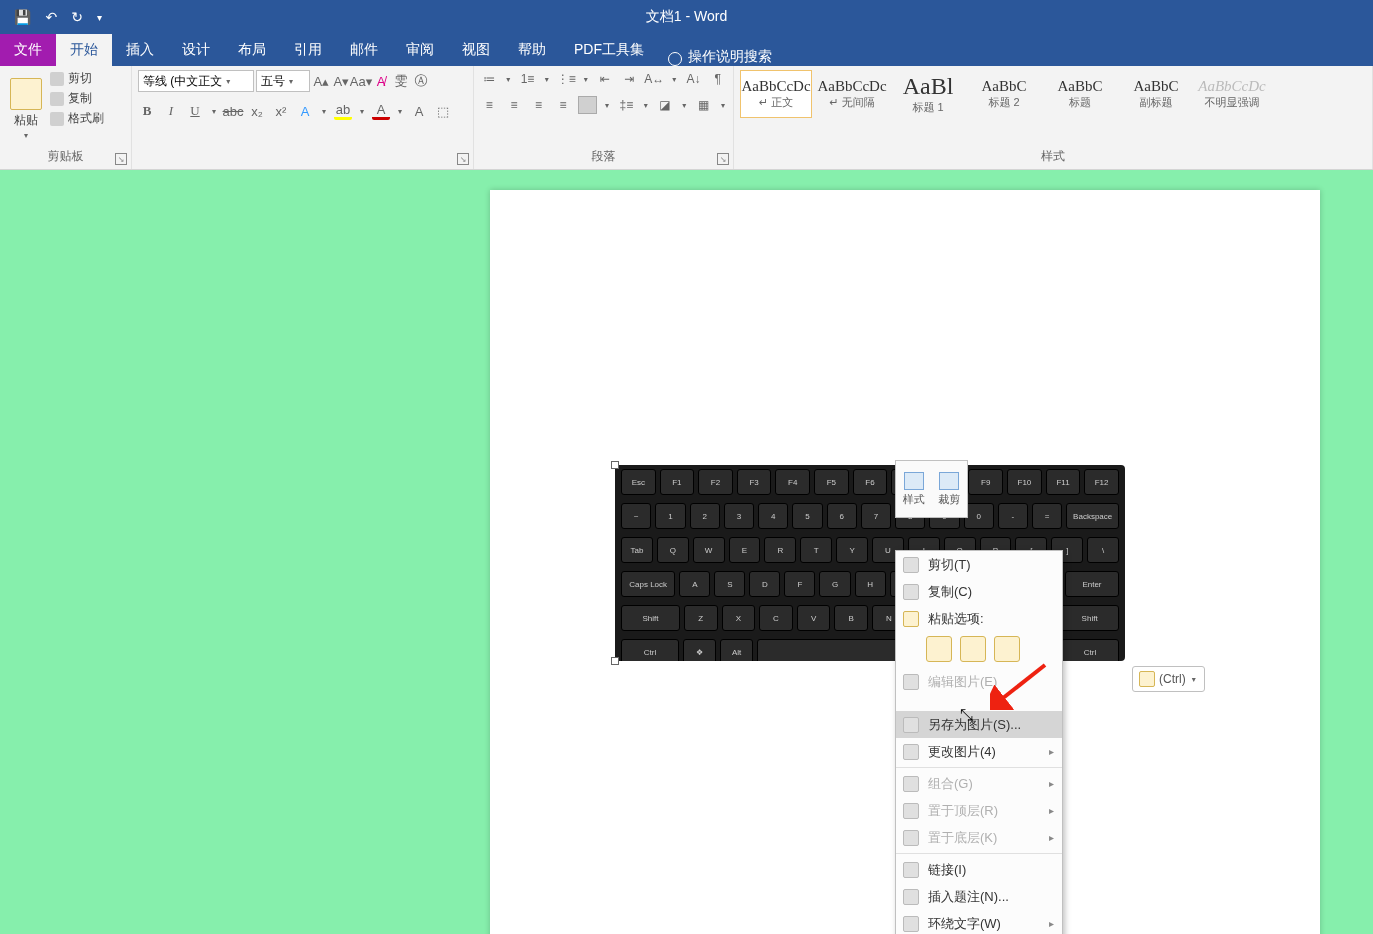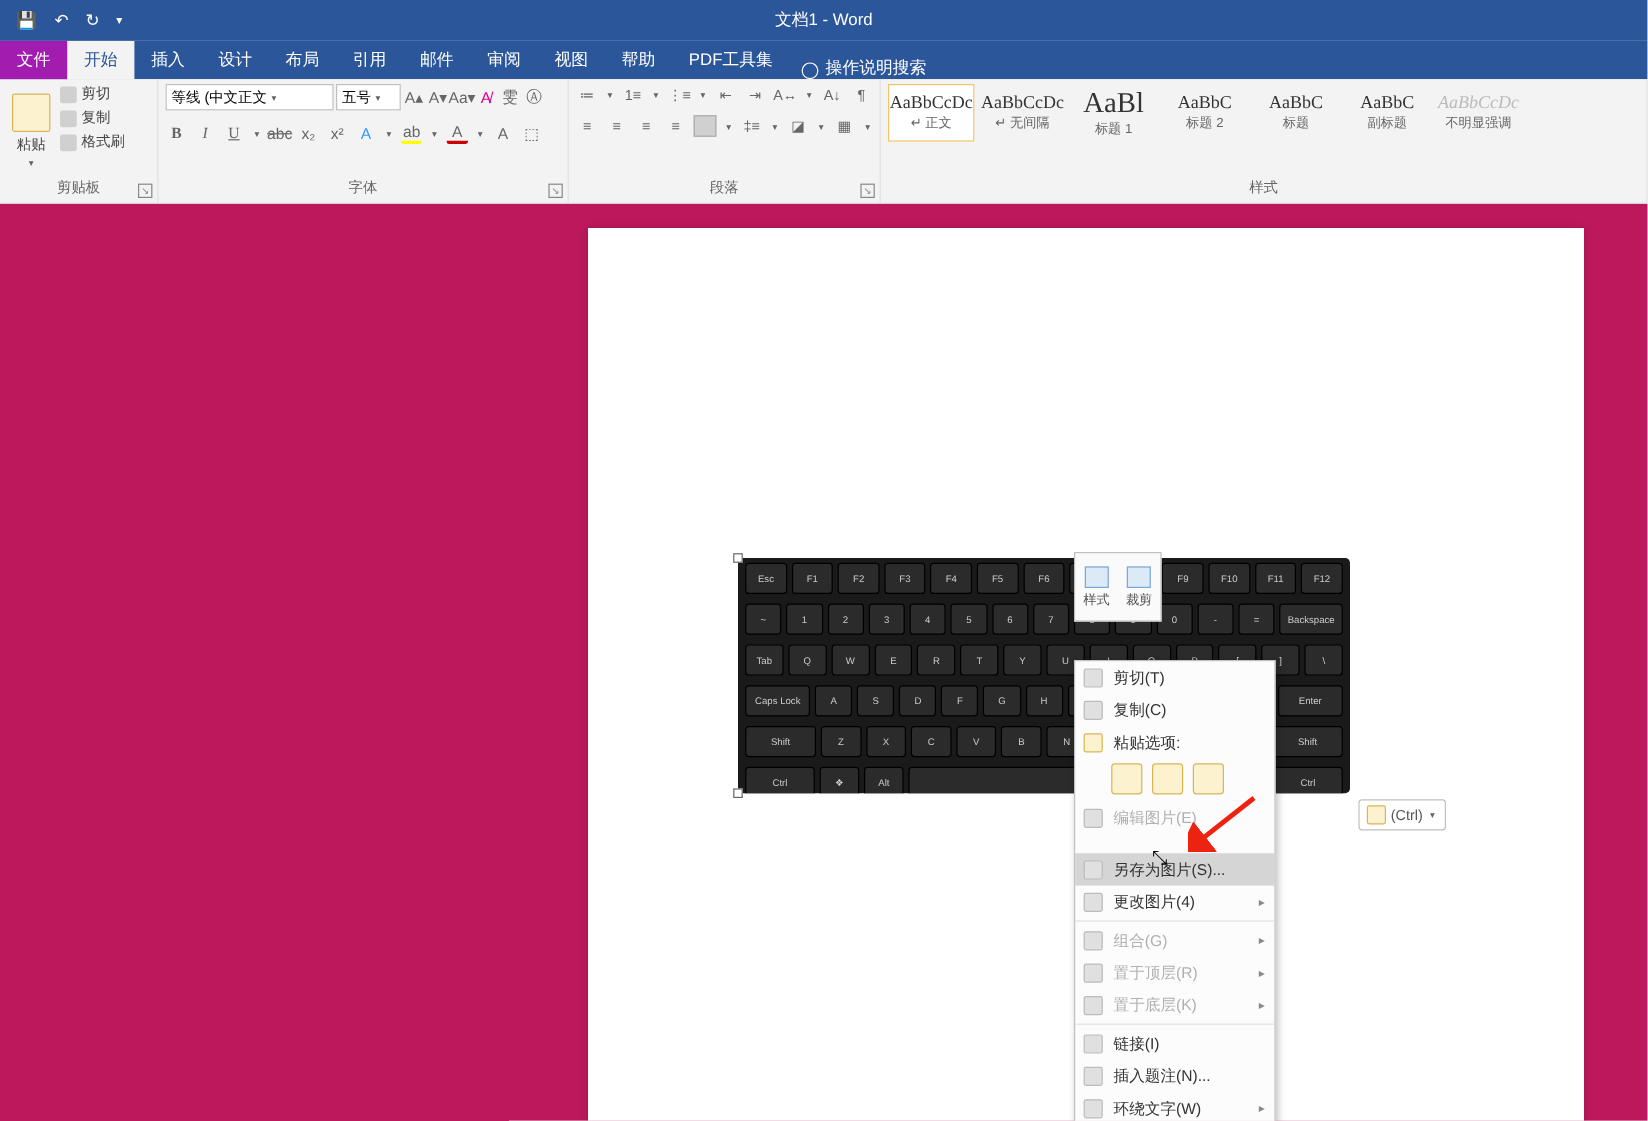--- a/index.html
+++ b/index.html
@@ -47,21 +47,21 @@
 .shade { width:20px; height:18px; background:#d0d0d0; border:1px solid #aaa;}
 
 .styles-strip { display:flex; gap:4px; overflow:hidden;}
 .style-item { width:72px; height:48px; border:1px solid transparent; display:flex; flex-direction:column; align-items:center; justify-content:center; font-size:11px; color:#666; cursor:pointer;}
 .style-item.sel { border-color:#f0c36d; background:#fff;}
 .style-prev { font-size:15px; color:#333; font-family:"Times New Roman"; }
 .style-prev.h1 { font-size:24px; font-weight:normal;}
 .style-prev.faded { color:#bbb; font-style:italic;}
 
 
-.doc-area { position:absolute; top:170px; left:0; right:0; bottom:0; background:#be185d; }
+.doc-area { position:absolute; top:170px; left:0; right:0; bottom:0; background:#86efac; }
 .page { position:absolute; left:490px; top:20px; width:830px; height:870px; background:#fff; box-shadow:0 0 6px rgba(0,0,0,.2);}
 
 .kb-img { position:absolute; left:615px; top:295px; width:510px; height:196px; background:#1a1a1a; border-radius:4px; overflow:hidden;}
 .kb-row { display:flex; gap:4px; padding:4px 6px;}
 .key { background:#2b2b2b; border:1px solid #000; color:#ccc; font-size:8px; height:26px; display:flex; align-items:center; justify-content:center; border-radius:3px; flex:1; min-width:22px;}
 .key.wide { flex:1.8;}
 .key.space { flex:6;}
 
 
 .mini-tb { position:absolute; left:895px; top:290px; width:73px; height:58px; background:#fafafa; border:1px solid #c0c0c0; display:flex;}
@@ -147,21 +147,21 @@
           </div>
       </div>
     </div>
     <div class="group-label">剪贴板</div>
     <div class="launcher">↘</div>
   </div>
 
   <div class="group" style="width:342px">
     <div class="group-body" style="flex-direction:column;gap:6px;">
       <div class="font-box">
-        <div class="combo" style="width:140px">
+        <div class="combo" style="width:116px">
             <span>等线 (中文正文</span>
             <span class="caret">▾</span>
           </div>
         <div class="combo" style="width:54px">
             <span>五号</span>
             <span class="caret">▾</span>
           </div>
         <span class="ribbon-icon">A▴</span>
         <span class="ribbon-icon">A▾</span>
         <span class="ribbon-icon">Aa▾</span>
@@ -180,21 +180,20 @@
         <span class="ribbon-icon" style="color:#39f;">A</span>
           <span class="caret-sm">▾</span>
         <span class="ribbon-icon" style="border-bottom:3px solid #ff0;">ab</span>
           <span class="caret-sm">▾</span>
         <span class="ribbon-icon" style="border-bottom:3px solid #c00;">A</span>
           <span class="caret-sm">▾</span>
         <span class="ribbon-icon">A</span>
         <span class="ribbon-icon">⬚</span>
       </div>
     </div>
-    <div class="group-label">字体</div>
     <div class="launcher">↘</div>
   </div>
 
   <div class="group" style="width:260px">
     <div class="group-body" style="flex-direction:column;gap:8px;">
       <div class="para-row">
         <span class="para-icon">≔</span>
           <span class="caret-sm">▾</span>
         <span class="para-icon">1≡</span>
           <span class="caret-sm">▾</span>

